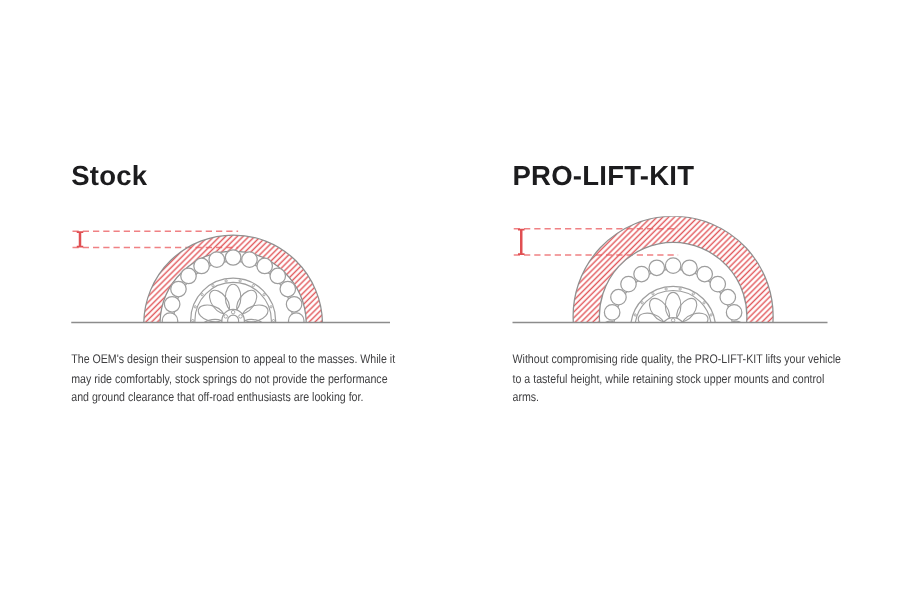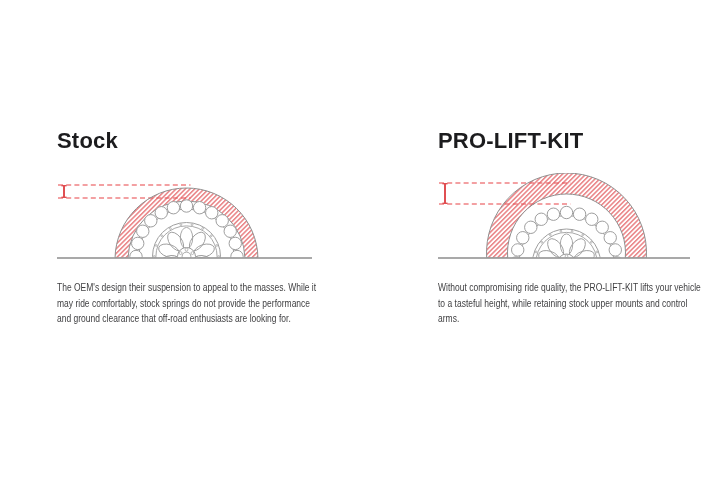--- a/index.html
+++ b/index.html
@@ -6,21 +6,21 @@
   .canvas {
     position: relative;
     width: 720px;
     height: 381px;
     background: #ffffff;
     overflow: hidden;
     font-family: "Liberation Sans", sans-serif;
   }
   .panel { position: absolute; top: 129px; width: 256px; }
   .panel--left  { left: 57px; }
-  .panel--right { left: 410px; margin-left: 28px; }
+  .panel--right { left: 410px; }
   .panel__title {
     margin: 0;
     font-size: 22px;
     line-height: 24px;
     font-weight: 700;
     letter-spacing: 0.2px;
     color: var(--title-color, #1c1c1e);
   }
   .panel__diagram {
     position: absolute;

